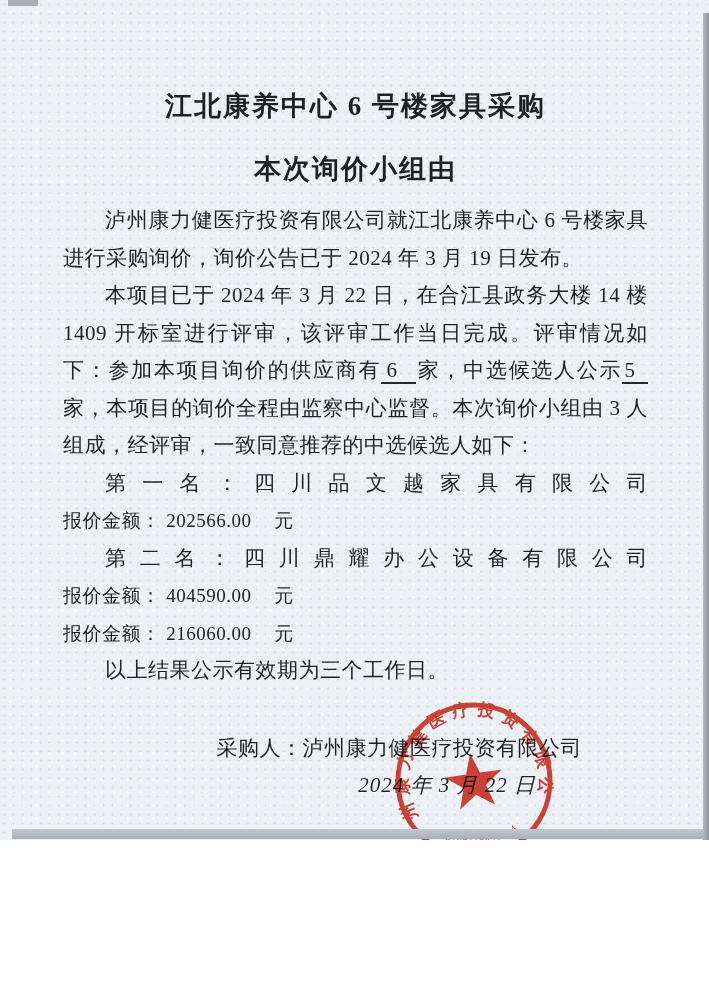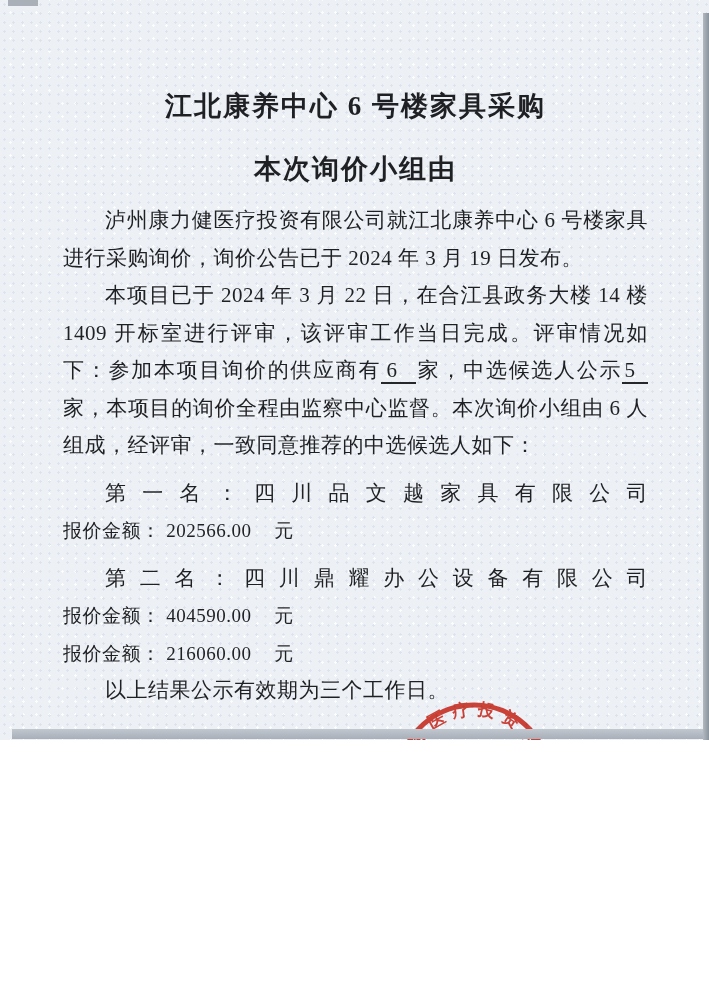--- a/index.html
+++ b/index.html
@@ -2,21 +2,21 @@
 <html><head>
 <meta charset="utf-8">
 <style>
   html, body {
     margin: 0; padding: 0;
     background: #ffffff;
   }
   .page {
     position: relative;
     width: 709px;
-    height: 740px;
+    height: 840px;
     overflow: hidden;
     background-color: #edf1f6;
     background-image:
       radial-gradient(circle, rgba(206,215,231,0.50) 1px, transparent 1.2px),
       radial-gradient(circle, rgba(255,255,255,0.85) 1px, transparent 1.2px);
     background-size: 9px 9px, 13px 13px;
     background-position: 0 0, 4px 6px;
     font-family: "Liberation Serif", "DejaVu Serif", serif;
     color: #1f2023;
   }
@@ -55,21 +55,20 @@
   .u-num-wide { padding: 0 0.9em 1px 0.25em; }
   .u-num-narrow { padding: 0 0.6em 1px 0.1em; }
   .rank-line {
     font-size: 21px;
     line-height: 37.5px;
     padding-left: 2em;
     text-align: justify;
     text-align-last: justify;
     text-justify: inter-character;
     letter-spacing: 0.5px;
-    margin-top: 10px;
   }
   .price-line {
     font-size: 19px;
     line-height: 37.5px;
     letter-spacing: 0.5px;
   }
   .price-value { margin-left: 0.3em; margin-right: 1.2em; }
   .closing { margin-top: 0; }
   .sig-purchaser {
     margin-top: 40px;
@@ -120,21 +119,21 @@
 <body>
 
 <div class="page">
   <div class="content">
 
     <h1 class="title title-1">江北康养中心 6 号楼家具采购</h1>
     <h1 class="title title-2">本次询价小组由</h1>
 
     <p class="para para-first">泸州康力健医疗投资有限公司就江北康养中心 6 号楼家具进行采购询价，询价公告已于 2024 年 3 月 19 日发布。</p>
 
-    <p class="para"><span>本项目已于 2024 年 3 月 22 日，在合江县政务大楼 14 楼 1409 开标室进行评审，该评审工作当日完成。评审情况如下：参加本项目询价的供应商有</span><span class="u-num u-num-wide">6</span><span>家，中选候选人公示</span><span class="u-num u-num-narrow">5</span><span>家，本项目的询价全程由监察中心监督。本次询价小组由 6 人组成，经评审，一致同意推荐的中选候选人如下：</span></p>
+    <p class="para"><span>本项目已于 2024 年 3 月 22 日，在合江县政务大楼 14 楼 1409 开标室进行评审，该评审工作当日完成。评审情况如下：参加本项目询价的供应商有</span><span class="u-num u-num-wide">6</span><span>家，中选候选人公示</span><span class="u-num u-num-narrow">5</span><span>家，本项目的询价全程由监察中心监督。本次询价小组由 3 人组成，经评审，一致同意推荐的中选候选人如下：</span></p>
 
     <div class="rank-line"><span>第一名：</span><span>四川品文越家具有限公司</span></div>
     <div class="price-line"><span>报价金额：</span><span class="price-value">202566.00</span><span>元</span></div>
 
     <div class="rank-line"><span>第二名：</span><span>四川鼎耀办公设备有限公司</span></div>
     <div class="price-line"><span>报价金额：</span><span class="price-value">404590.00</span><span>元</span></div>
 
     <div class="price-line"><span>报价金额：</span><span class="price-value">216060.00</span><span>元</span></div>
 
     <p class="para closing">以上结果公示有效期为三个工作日。</p>

